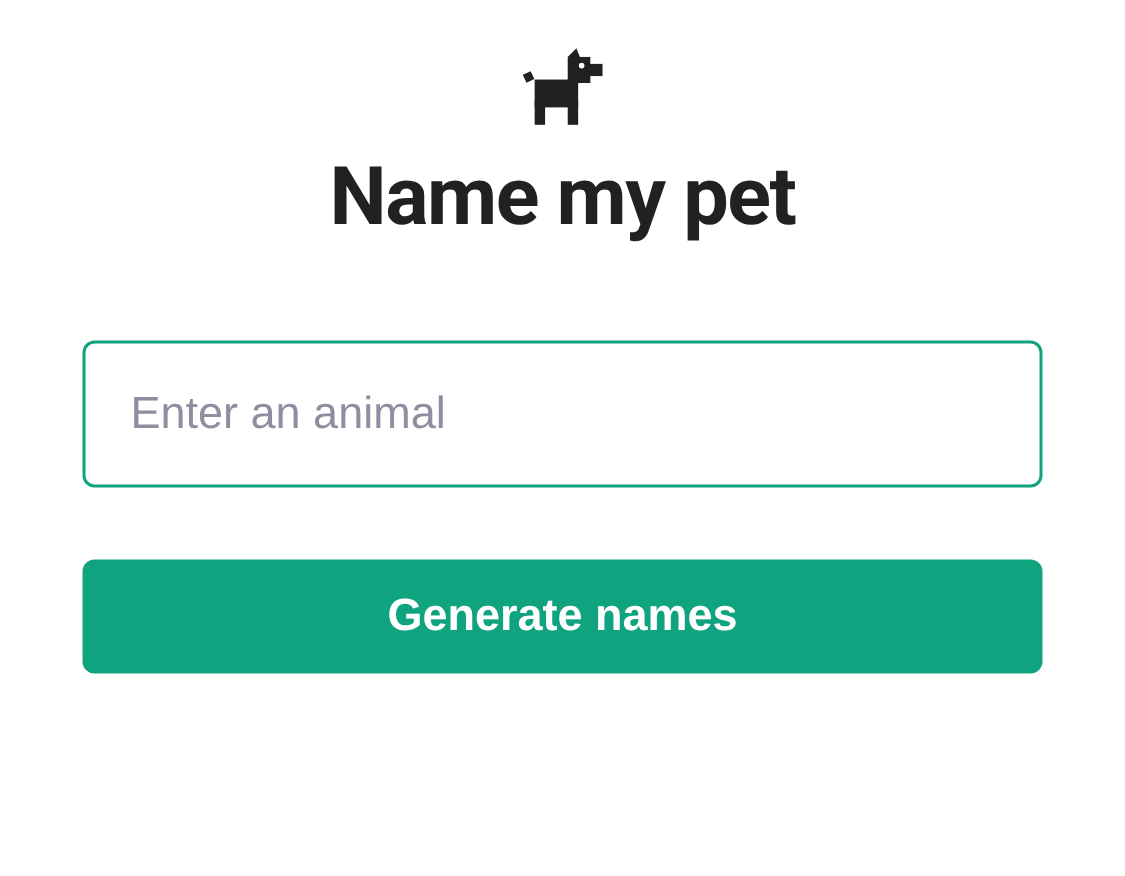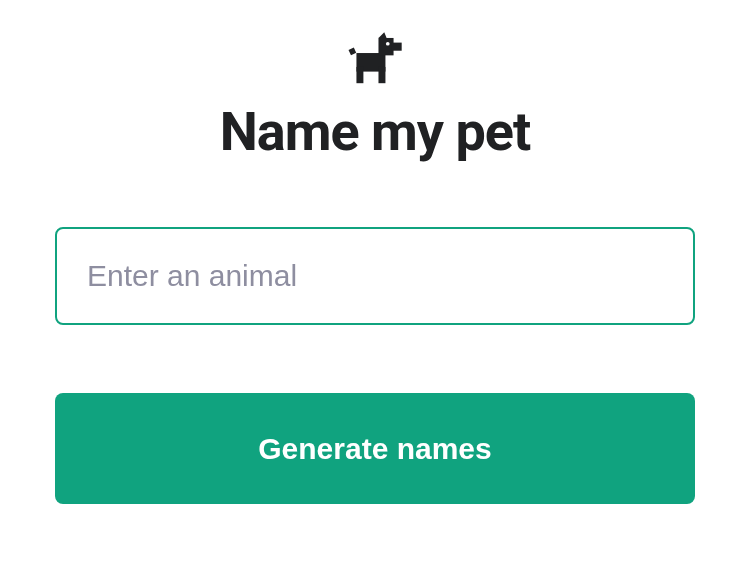--- a/index.html
+++ b/index.html
@@ -34,39 +34,39 @@
       font-size: 54px;
       font-weight: 700;
       color: #202123;
       letter-spacing: -1px;
       margin-bottom: 64px;
     }
     .form {
       width: 640px;
       display: flex;
       flex-direction: column;
-      gap: 68px;
+      gap: 48px;
     }
     .animal-input {
       width: 100%;
       height: 98px;
       border: 2px solid #10a37f;
       border-radius: 8px;
       background: #ffffff;
       font-size: 30px;
       color: #202123;
       padding: 0 30px;
       outline: none;
     }
     .animal-input::placeholder {
       color: #8e8ea0;
     }
     .generate-button {
       width: 100%;
-      height: 111px;
+      height: 76px;
       background: #10a37f;
       border: none;
       border-radius: 8px;
       color: #ffffff;
       font-size: 30px;
       font-weight: 600;
       cursor: pointer;
     }
   </style>
 </head>

